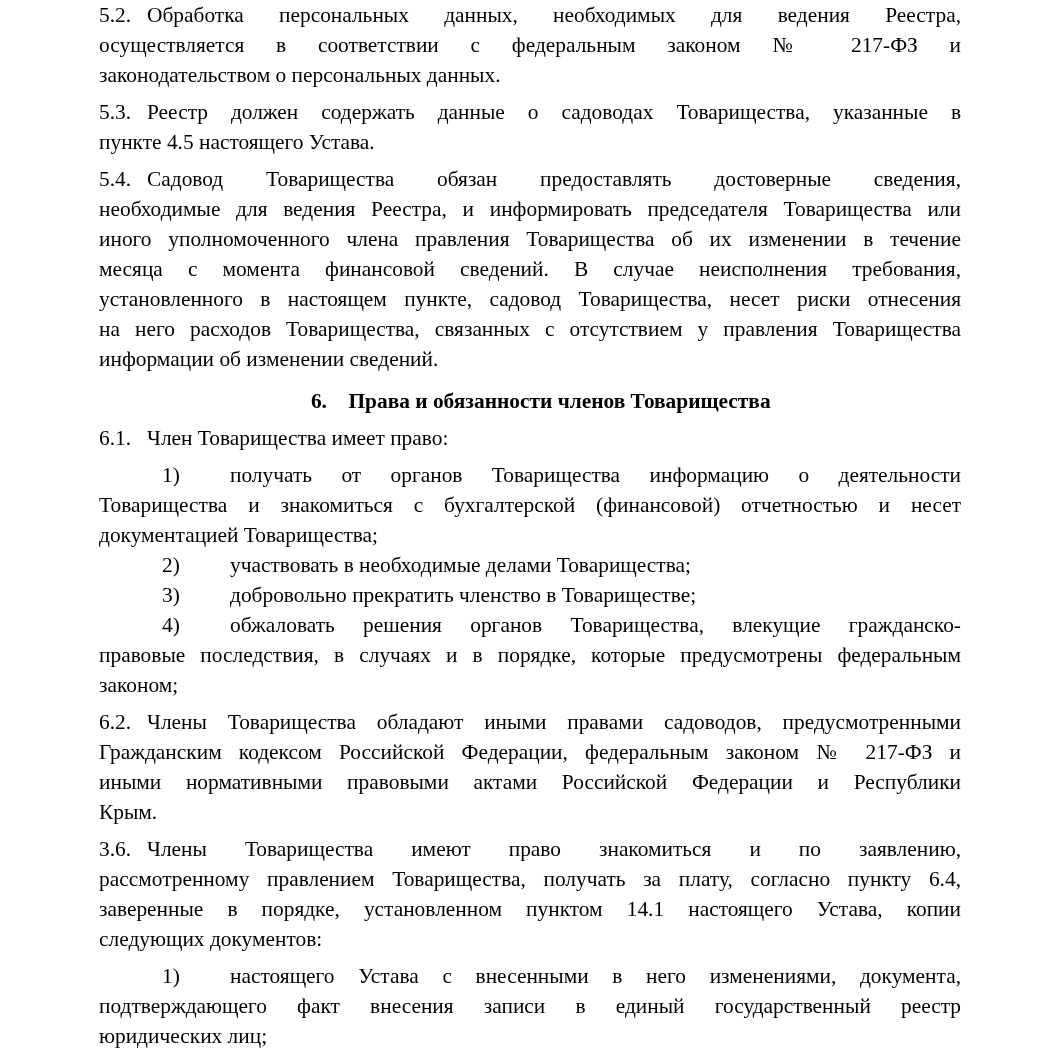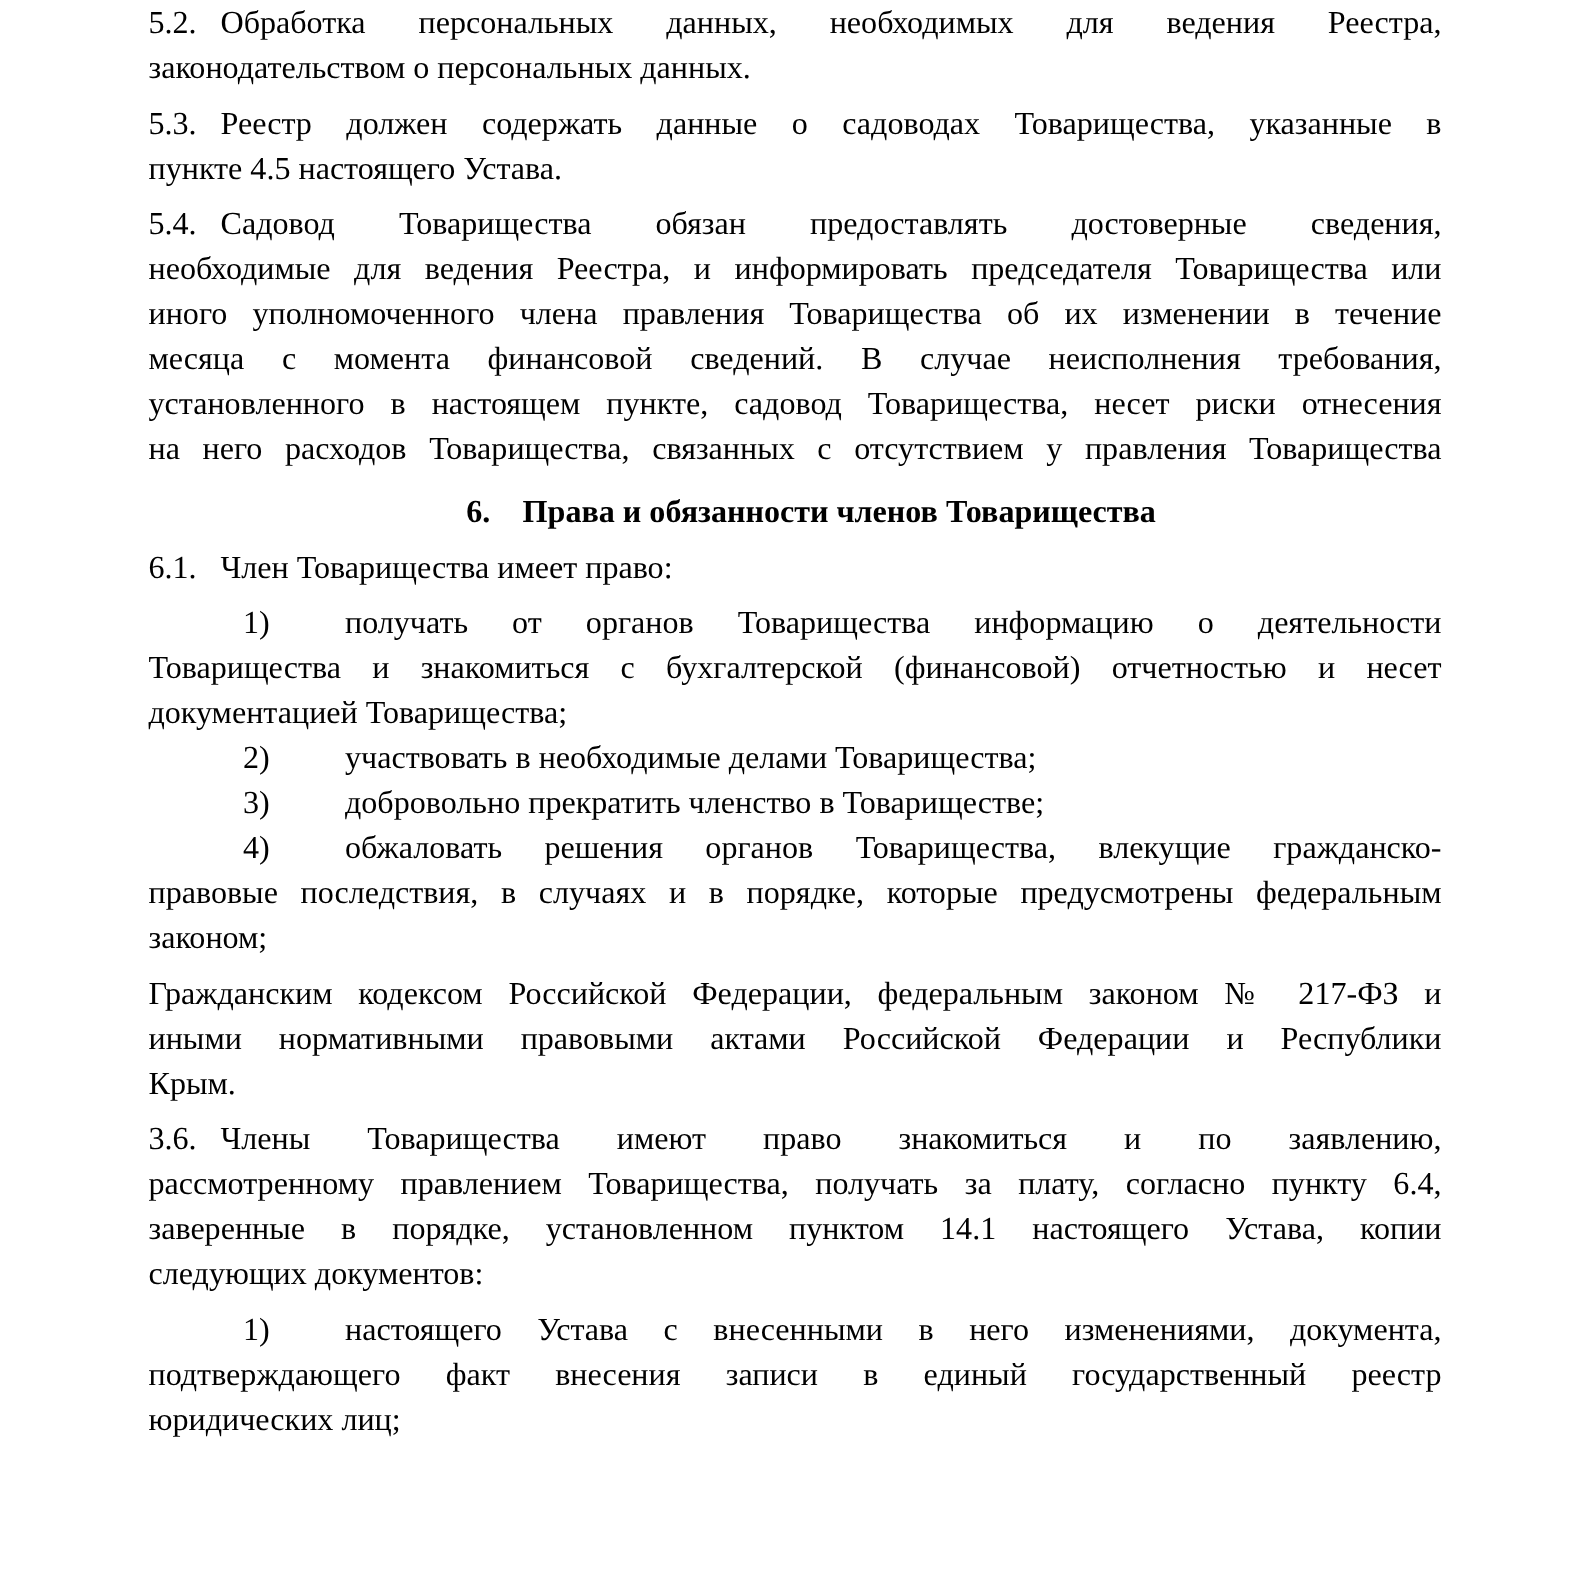--- a/index.html
+++ b/index.html
@@ -60,33 +60,35 @@
   .num-list    { width: 68px; }
   .num-heading { width: 59px; }
 </style>
 </head>
 <body>
 
 <div class="page">
   <div id="doc-body">
       <div class="para section">
         <div class="line"><span class="num num-section">5.2.</span><span>Обработка персональных данных, необходимых для ведения Реестра,</span></div>
+        <div class="line"><span>осуществляется в соответствии с федеральным законом №&nbsp;217-ФЗ и</span></div>
         <div class="line last"><span>законодательством о персональных данных.</span></div>
       </div>
       <div class="para section">
         <div class="line"><span class="num num-section">5.3.</span><span>Реестр должен содержать данные о садоводах Товарищества, указанные в</span></div>
         <div class="line last"><span>пункте 4.5 настоящего Устава.</span></div>
       </div>
       <div class="para section">
         <div class="line"><span class="num num-section">5.4.</span><span>Садовод Товарищества обязан предоставлять достоверные сведения,</span></div>
         <div class="line"><span>необходимые для ведения Реестра, и информировать председателя Товарищества или</span></div>
         <div class="line"><span>иного уполномоченного члена правления Товарищества об их изменении в течение</span></div>
         <div class="line"><span>месяца с момента финансовой сведений. В случае неисполнения требования,</span></div>
         <div class="line"><span>установленного в настоящем пункте, садовод Товарищества, несет риски отнесения</span></div>
         <div class="line"><span>на него расходов Товарищества, связанных с отсутствием у правления Товарищества</span></div>
+        <div class="line last"><span>информации об изменении сведений.</span></div>
       </div>
       <div class="para heading">
         <div class="line last"><span class="num num-heading">6.</span><span>Права и обязанности членов Товарищества</span></div>
       </div>
       <div class="para section">
         <div class="line last"><span class="num num-section">6.1.</span><span>Член Товарищества имеет право:</span></div>
       </div>
       <div class="para list-item">
         <div class="line indent"><span class="num num-list">1)</span><span>получать от органов Товарищества информацию о деятельности</span></div>
         <div class="line"><span>Товарищества и знакомиться с бухгалтерской (финансовой) отчетностью и несет</span></div>
@@ -97,20 +99,21 @@
       </div>
       <div class="para list-item">
         <div class="line last indent"><span class="num num-list">3)</span><span>добровольно прекратить членство в Товариществе;</span></div>
       </div>
       <div class="para list-item">
         <div class="line indent"><span class="num num-list">4)</span><span>обжаловать решения органов Товарищества, влекущие гражданско-</span></div>
         <div class="line"><span>правовые последствия, в случаях и в порядке, которые предусмотрены федеральным</span></div>
         <div class="line last"><span>законом;</span></div>
       </div>
       <div class="para section">
+        <div class="line"><span class="num num-section">6.2.</span><span>Члены Товарищества обладают иными правами садоводов, предусмотренными</span></div>
         <div class="line"><span>Гражданским кодексом Российской Федерации, федеральным законом №&nbsp;217-ФЗ и</span></div>
         <div class="line"><span>иными нормативными правовыми актами Российской Федерации и Республики</span></div>
         <div class="line last"><span>Крым.</span></div>
       </div>
       <div class="para section">
         <div class="line"><span class="num num-section">3.6.</span><span>Члены Товарищества имеют право знакомиться и по заявлению,</span></div>
         <div class="line"><span>рассмотренному правлением Товарищества, получать за плату, согласно пункту 6.4,</span></div>
         <div class="line"><span>заверенные в порядке, установленном пунктом 14.1 настоящего Устава, копии</span></div>
         <div class="line last"><span>следующих документов:</span></div>
       </div>

